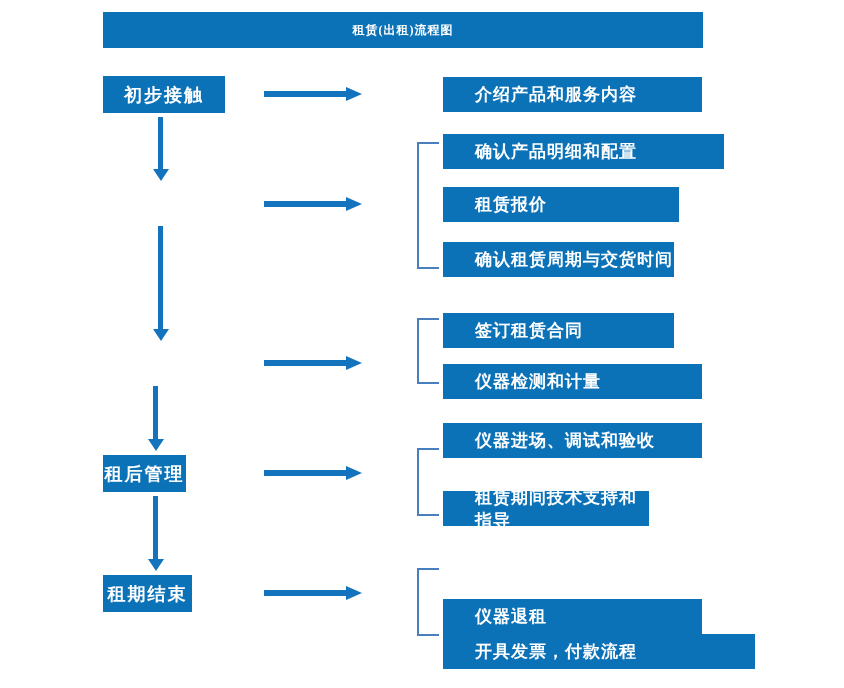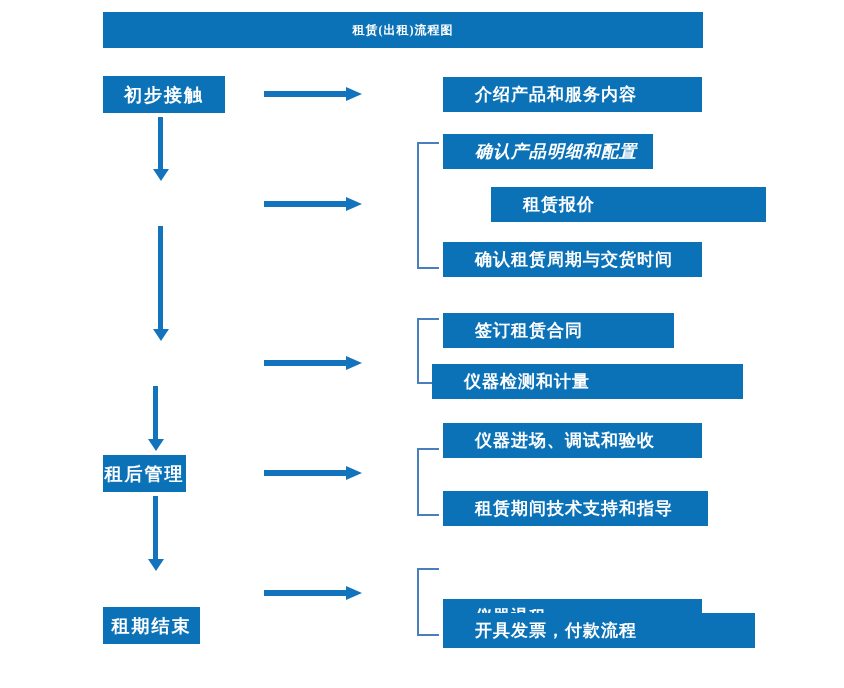--- a/index.html
+++ b/index.html
@@ -127,21 +127,21 @@
 <div id="canvas">
 
   <div class="title-bar">租赁(出租)流程图</div>
 
   <div class="box stage-box" style="left:103px; top:76px; width:122px;">初步接触</div>
 
 
 
   <div class="box stage-box" style="left:103px; top:455px; width:83px;">租后管理</div>
 
-  <div class="box stage-box" style="left:103px; top:575px; width:97px;margin-top:32px;">租期结束</div>
+  <div class="box stage-box" style="left:103px; top:575px; width:89px;">租期结束</div>
 
   <div class="v-arrow" style="left:153px; top:117px; height:64px;">
     <div class="shaft" style="height:52px;"></div>
     <div class="head" style="top:52px;"></div>
   </div>
 
   <div class="v-arrow" style="left:153px; top:226px; height:115px;">
     <div class="shaft" style="height:103px;"></div>
     <div class="head" style="top:103px;"></div>
   </div>
@@ -184,31 +184,31 @@
   <div class="bracket" style="left:417px; top:142px; height:127px;"></div>
 
   <div class="bracket" style="left:417px; top:318px; height:66px;"></div>
 
   <div class="bracket" style="left:417px; top:448px; height:68px;"></div>
 
   <div class="bracket" style="left:417px; top:568px; height:68px;"></div>
 
   <div class="box task-box" style="left:443px; top:77px; width:259px;">介绍产品和服务内容</div>
 
-  <div class="box task-box" style="left:443px; top:134px; width:210px;font-style:italic;">确认产品明细和配置</div>
-
-  <div class="box task-box" style="left:443px; top:187px; width:275px;margin-left:48px;">租赁报价</div>
-
-  <div class="box task-box" style="left:443px; top:242px; width:259px;">确认租赁周期与交货时间</div>
+  <div class="box task-box" style="left:443px; top:134px; width:281px;">确认产品明细和配置</div>
+
+  <div class="box task-box" style="left:443px; top:187px; width:236px;">租赁报价</div>
+
+  <div class="box task-box" style="left:443px; top:242px; width:231px;">确认租赁周期与交货时间</div>
 
   <div class="box task-box" style="left:443px; top:313px; width:231px;">签订租赁合同</div>
 
-  <div class="box task-box" style="left:432px; top:364px; width:311px;">仪器检测和计量</div>
+  <div class="box task-box" style="left:443px; top:364px; width:259px;">仪器检测和计量</div>
 
   <div class="box task-box" style="left:443px; top:423px; width:259px;">仪器进场、调试和验收</div>
 
-  <div class="box task-box" style="left:443px; top:491px; width:265px;">租赁期间技术支持和指导</div>
+  <div class="box task-box" style="left:443px; top:491px; width:206px;">租赁期间技术支持和指导</div>
 
   <div class="box task-box" style="left:443px; top:563px; width:259px;margin-top:36px;">仪器退租</div>
 
-  <div class="box task-box" style="left:443px; top:613px; width:312px;">开具发票，付款流程</div>
+  <div class="box task-box" style="left:443px; top:634px; width:312px;">开具发票，付款流程</div>
 
 </div>
 
 </body></html>

